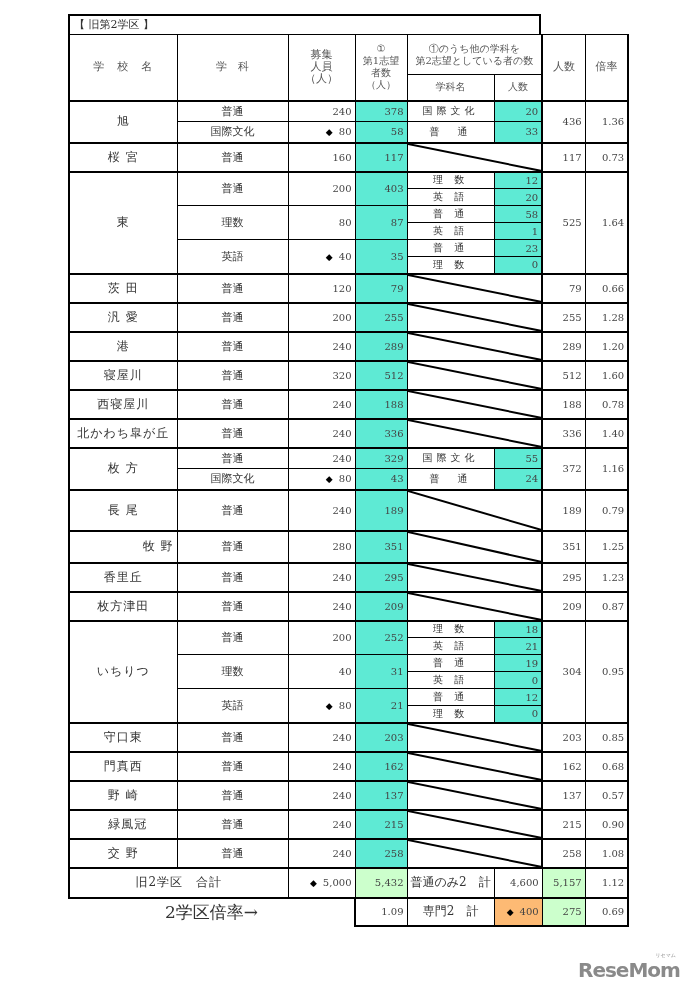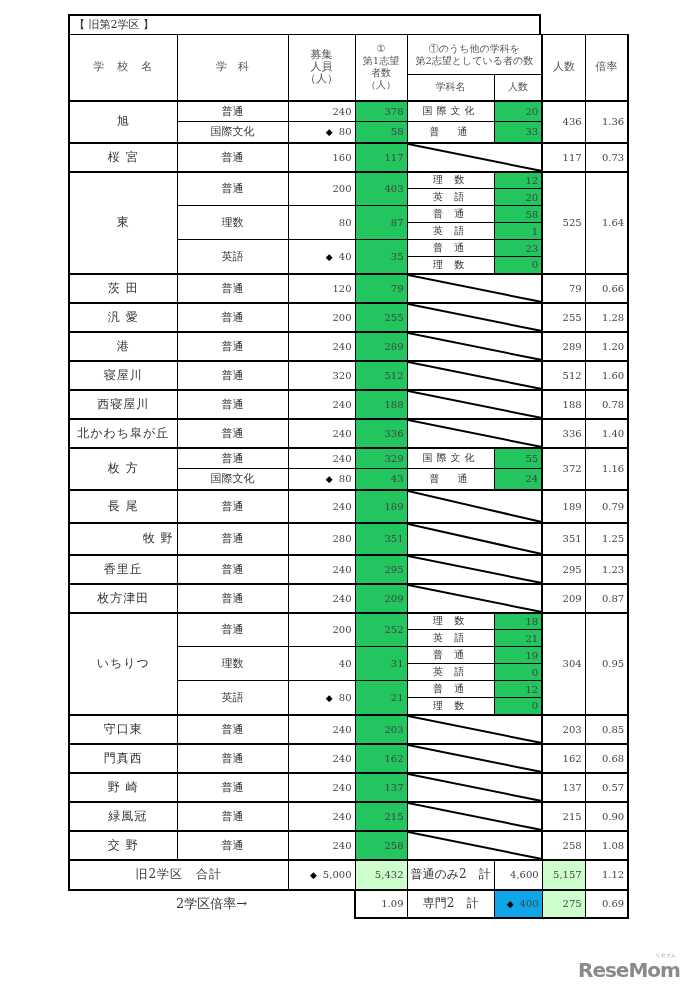--- a/index.html
+++ b/index.html
@@ -7,34 +7,34 @@
          font-family:"DejaVu Serif","Liberation Serif",serif; color:#333; }
   .title-bar { position:absolute; left:68px; top:14px; width:473px; height:20px;
                border:2px solid #000; border-bottom:none; box-sizing:border-box;
                font-size:11px; line-height:18px; padding-left:4px; color:#333; }
   table.main { position:absolute; left:68px; top:34px; border-collapse:collapse;
                table-layout:fixed; font-size:11px; }
   table.main td { border:1px solid #000; padding:0 3px; height:16px; box-sizing:border-box;
                   text-align:center; white-space:nowrap; overflow:hidden; position:relative; }
   .hdr td { font-size:11px; line-height:12px; color:#555; }
   .num { text-align:right !important; font-size:10px; color:#444; }
-  .yel { background:#22c55e; }
+  .yel { background:#5eead4; }
   .grn { background:#ccffcc; }
-  .pnk { background:#0ea5e9;margin-top:10px; }
+  .pnk { background:#fdba74;margin-top:10px; }
   .school { font-size:12px; letter-spacing:1px; }
   .dept { font-size:11px; }
   .subdept { font-size:10px; letter-spacing:4px; }
   .thickb { border-bottom:2px solid #000 !important; }
   .thickl { border-left:2px solid #000 !important; }
   .thickr { border-right:2px solid #000 !important; }
   .diamond { font-size:9px; color:#000; margin-right:6px; }
   .diag { padding:0 !important; }
   .diag svg { position:absolute; left:0; top:0; width:100%; height:100%; }
   .dash { border-top:1px dashed #000 !important; }
-  .footer-label { font-size:13px; text-align:right; }
+  .footer-label { font-size:17px; text-align:right; }
   .watermark { position:absolute; left:578px; top:958px; font-family:"DejaVu Sans","Liberation Sans",sans-serif;
                font-size:20px; font-weight:bold; color:#8a8a8a; letter-spacing:-1px; }
   .watermark small { position:absolute; right:4px; top:-6px; font-size:5px; font-weight:normal; letter-spacing:0; }
 </style>
 </head>
 <body>
 
 <div class="title-bar">【 旧第2学区 】</div>
 
 <table class="main" id="main-table">
@@ -222,21 +222,21 @@
         <td rowspan="2" class="num thickb thickr">1.16</td>
       </tr>
       <tr>
         <td rowspan="1" class="dept thickb">国際文化</td>
         <td rowspan="1" class="num thickb"><span class="diamond">◆</span><span>80</span></td>
         <td rowspan="1" class="num yel thickb">43</td>
         <td class="subdept thickb" style="height:21px">普　通</td>
         <td class="num yel thickr thickb">24</td>
       </tr>
       <tr>
-        <td rowspan="1" class="school thickl thickb" style="height: 33px;">長 尾</td>
+        <td rowspan="1" class="school thickl thickb" style="height: 41px;">長 尾</td>
         <td rowspan="1" class="dept thickb" style="height: 29px;">普通</td>
         <td rowspan="1" class="num thickb" style="height: 29px;"><span>240</span></td>
         <td rowspan="1" class="num yel thickb" style="height: 29px;">189</td>
         <td colspan="2" class="diag thickr thickb" style="height: 29px;">
           <svg viewBox="0 0 100 100" preserveAspectRatio="none">
             <line x1="0" y1="0" x2="100" y2="100" stroke="#000" stroke-width="2" vector-effect="non-scaling-stroke"></line>
           </svg>
         </td>
         <td rowspan="1" class="num thickb" style="height: 29px;">189</td>
         <td rowspan="1" class="num thickb thickr" style="height: 29px;">0.79</td>

